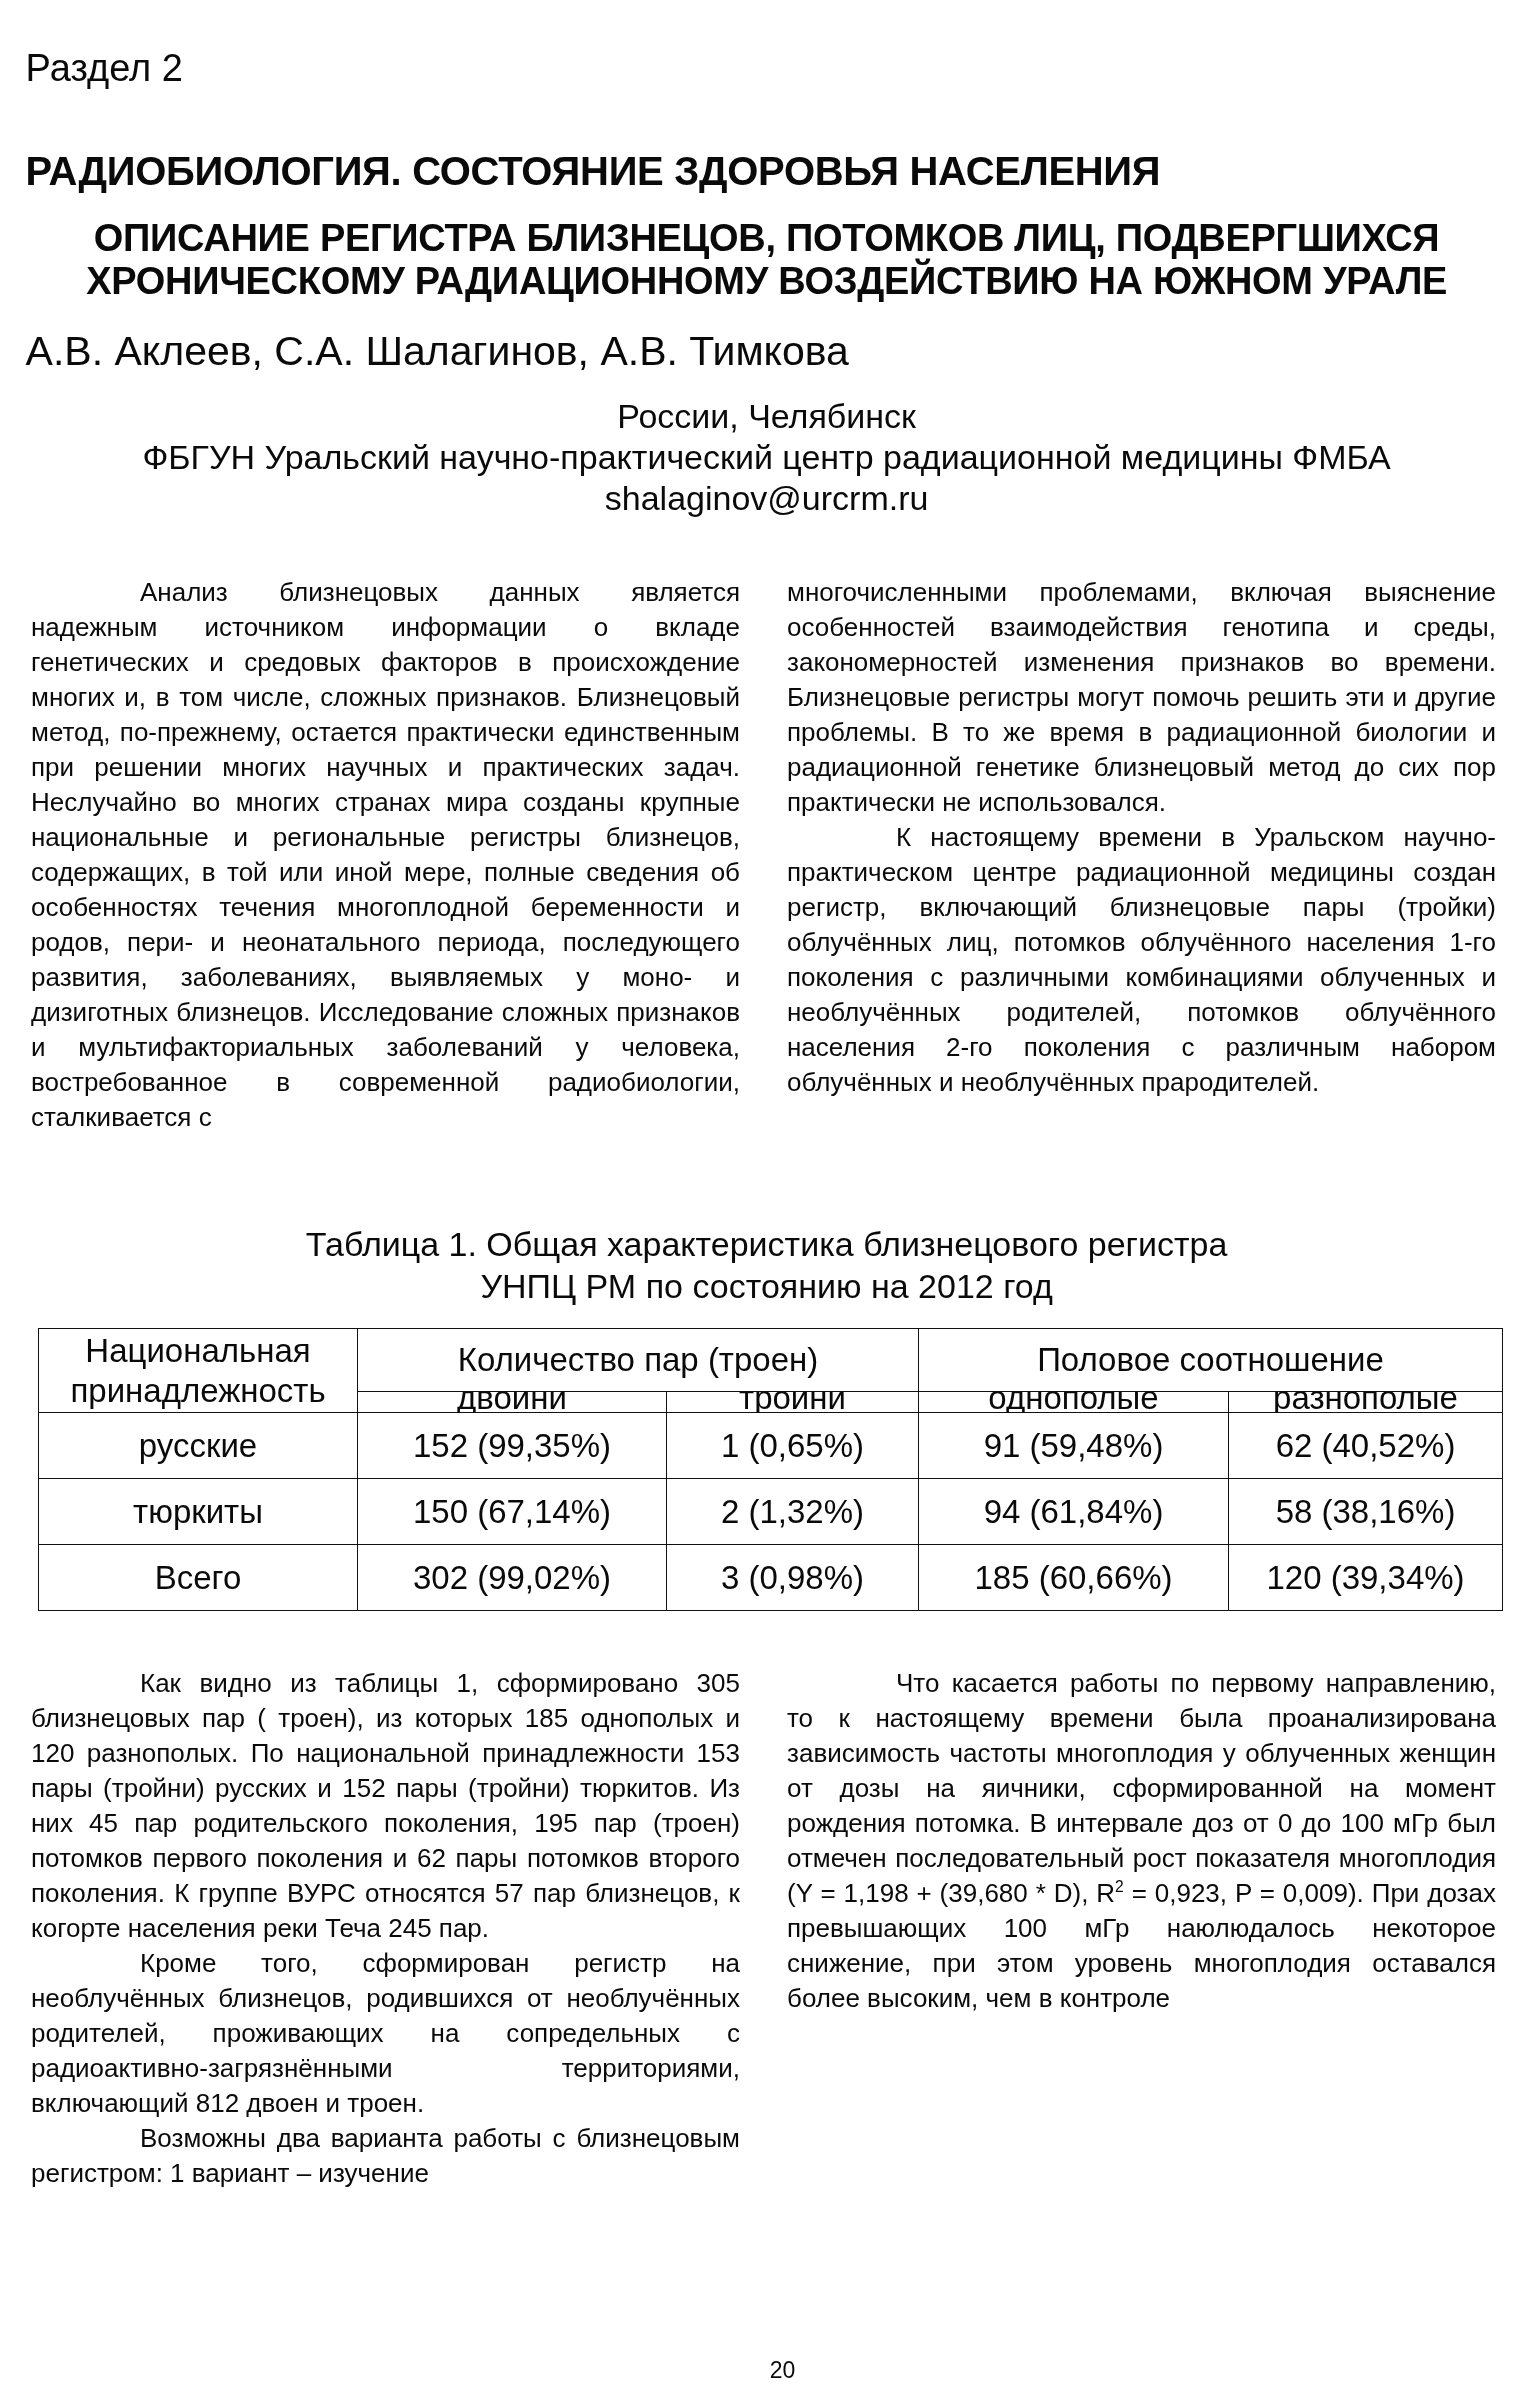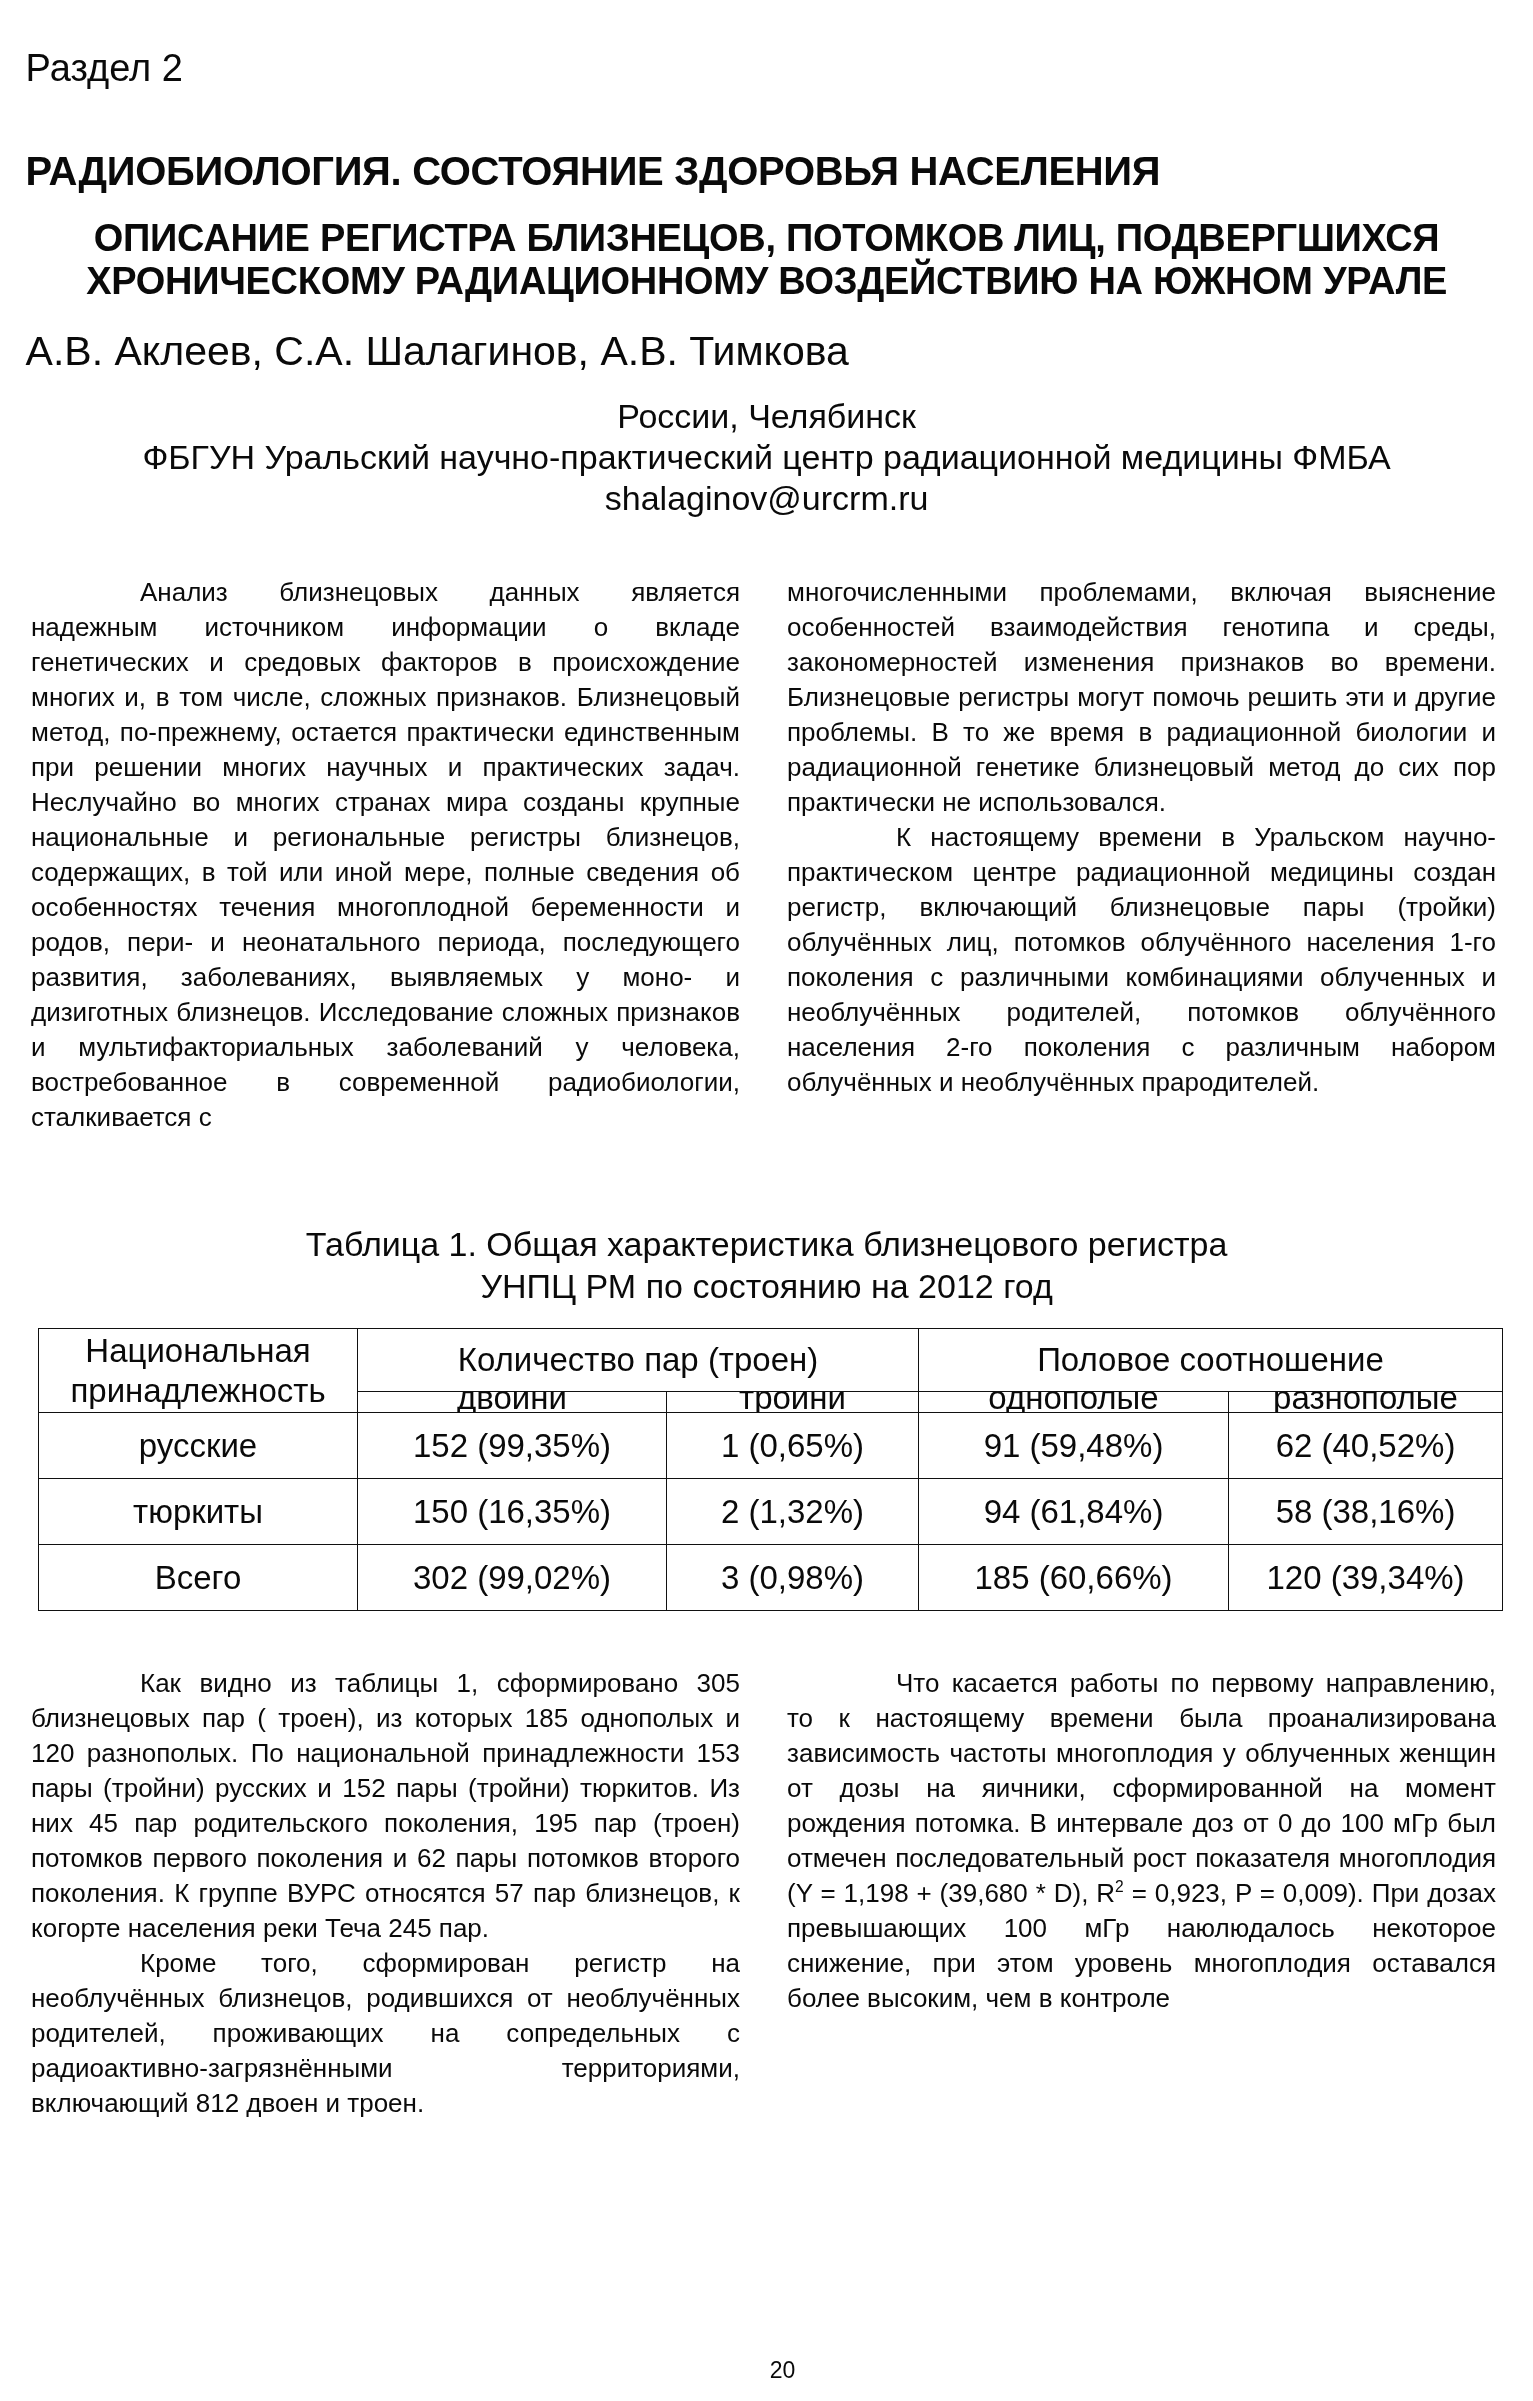--- a/index.html
+++ b/index.html
@@ -150,38 +150,39 @@
   </tr>
   <tr class="d">
     <td>русские</td>
     <td>152 (99,35%)</td>
     <td>1 (0,65%)</td>
     <td>91 (59,48%)</td>
     <td>62 (40,52%)</td>
   </tr>
   <tr class="d">
     <td>тюркиты</td>
-    <td>150 (16,35%)</td>
+    <td>150 (67,14%)</td>
     <td>2 (1,32%)</td>
     <td>94 (61,84%)</td>
     <td>58 (38,16%)</td>
   </tr>
   <tr class="d">
     <td>Всего</td>
     <td>302 (99,02%)</td>
     <td>3 (0,98%)</td>
     <td>185 (60,66%)</td>
     <td>120 (39,34%)</td>
   </tr>
 </tbody>
   </table>
 
 <div class="abs col col-left-bottom">
   <p class="indent">Как видно из таблицы 1, сформировано 305 близнецовых пар ( троен), из которых 185 однополых и 120 разнополых. По национальной принадлежности 153 пары (тройни) русских и 152 пары (тройни) тюркитов. Из них 45 пар родительского поколения, 195 пар (троен) потомков первого поколения и 62 пары потомков второго поколения. К группе ВУРС относятся 57 пар близнецов, к когорте населения реки Теча 245 пар.</p>
   <p class="indent">Кроме того, сформирован регистр на необлучённых близнецов, родившихся от необлучённых родителей, проживающих на сопредельных с радиоактивно-загрязнёнными территориями, включающий 812 двоен и троен.</p>
+  <p class="indent">Возможны два варианта работы с близнецовым регистром: 1 вариант – изучение</p>
 </div>
 
 <div class="abs col col-right-bottom">
   <p class="indent"><span>Что касается работы по первому направлению, то к настоящему времени была проанализирована зависимость частоты многоплодия у облученных женщин от дозы на яичники, сформированной на момент рождения потомка. В интервале доз от 0 до 100 мГр был отмечен последовательный рост показателя многоплодия (Y = 1,198 + (39,680 * D),</span> <span>R</span><sup>2</sup><span> = 0,923, P = 0,009). При дозах превышающих 100 мГр наюлюдалось некоторое снижение, при этом уровень многоплодия оставался более высоким, чем в контроле</span></p>
 </div>
 
 <div class="abs page-num">20</div>
 
 
 </body></html>

